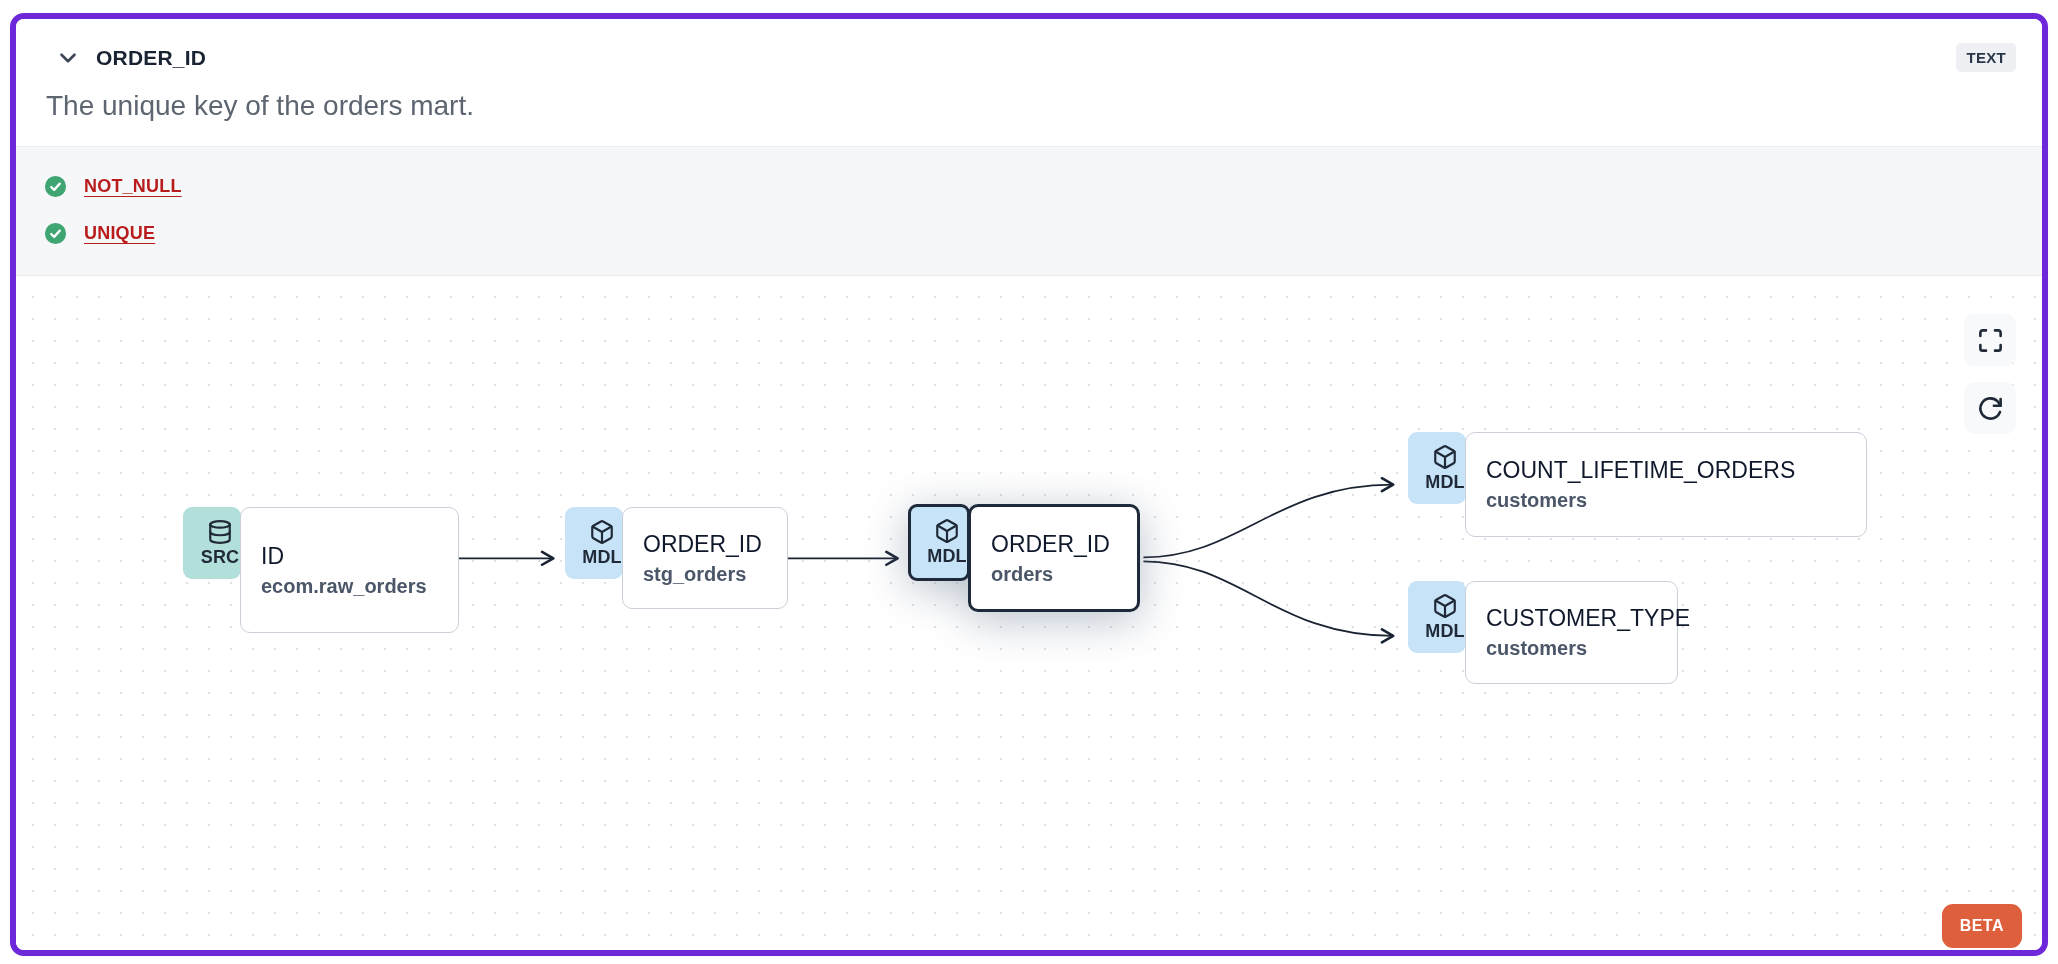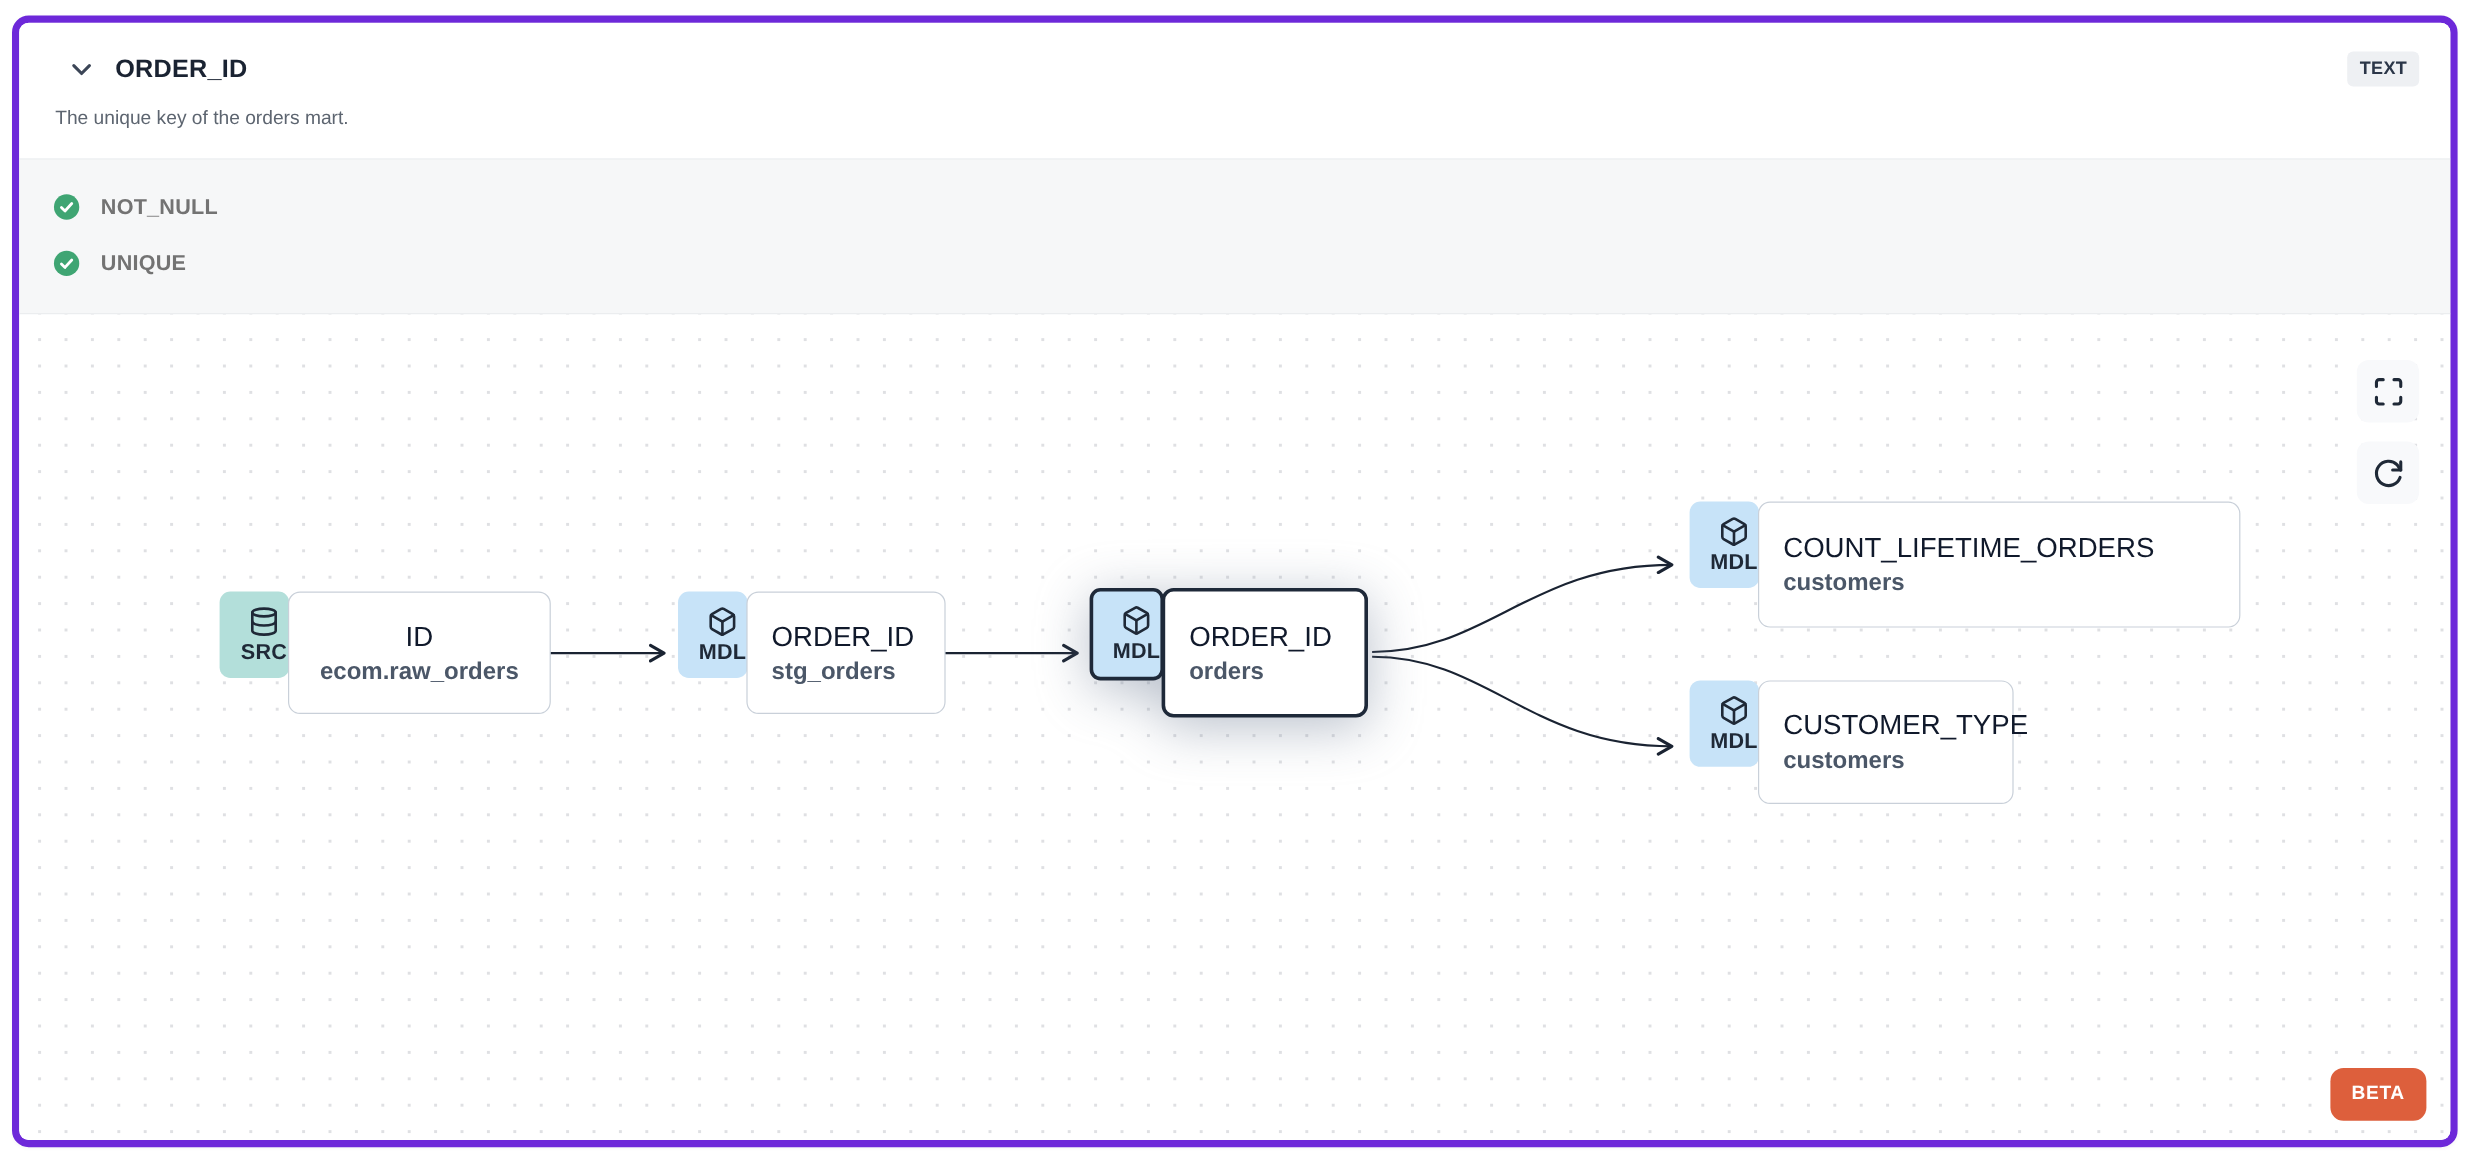--- a/index.html
+++ b/index.html
@@ -17,32 +17,32 @@
   .header-row { display:flex; align-items:center; }
   .chevron-btn {
     width:28px; height:28px; margin-left:8px; display:flex; align-items:center; justify-content:center;
     background:none; border:none; cursor:pointer; color:#3c4657;
   }
   .panel-title { font-size:21px; font-weight:700; color:#1a2332; margin-left:14px; letter-spacing:.2px; }
   .type-badge {
     margin-left:auto; background:#eef0f3; color:#2b3648; font-size:15px; font-weight:600;
     padding:6px 10px; border-radius:5px; letter-spacing:.3px;
   }
-  .description { margin-top:18px; font-size:16px; color:#5d6570; padding-bottom:24px; }
+  .description { margin-top:18px; font-size:28px; color:#5d6570; padding-bottom:24px; }
 
   
   .tests-section {
     background:#f6f7f8; border-top:1px solid #eceef0; border-bottom:1px solid #e8eaed;
     padding:16px 0 18px 28px; height:130px; display:flex; flex-direction:column; justify-content:space-around;
   }
   .test-row { display:flex; align-items:center; height:46px; }
   .check-icon { width:23px; height:23px; flex:0 0 auto; }
   .test-link {
-    margin-left:17px; font-size:18px; font-weight:600; color:#737373;
-    text-underline-offset:4px; cursor:pointer; letter-spacing:.2px;
+    margin-left:17px; font-size:18px; font-weight:600; color:#b91c1c;
+    text-decoration:underline; text-underline-offset:4px; cursor:pointer; letter-spacing:.2px;
   }
 
   
   .canvas {
     position:relative; height:689px; background:#ffffff;
     background-image:radial-gradient(circle, #dfe0e3 1.2px, transparent 1.2px);
     background-size:22px 22px; background-position:6px 10px;
   }
   .edges { position:absolute; inset:0; width:100%; height:100%; pointer-events:none; }
 
@@ -132,21 +132,21 @@
 
     <div class="node" style="left:167px; top:231px;">
       <div class="node-badge badge-src">
         <svg class="badge-icon" viewBox="0 0 24 24" fill="none" stroke-width="2" stroke-linecap="round" stroke-linejoin="round">
           <ellipse cx="12" cy="5" rx="9" ry="3"></ellipse>
             <path d="M21 12c0 1.66-4 3-9 3s-9-1.34-9-3"></path>
             <path d="M3 5v14c0 1.66 4 3 9 3s9-1.34 9-3V5"></path>
         </svg>
         <span class="badge-label">SRC</span>
       </div>
-      <div class="node-card" style="width:219px; height:102px;align-items:center;">
+      <div class="node-card" style="width:219px; height:126px;">
         <div class="node-title">ID</div>
         <div class="node-subtitle">ecom.raw_orders</div>
       </div>
     </div>
 
     <div class="node" style="left:549px; top:231px;">
       <div class="node-badge badge-mdl">
         <svg class="badge-icon" viewBox="0 0 24 24" fill="none" stroke-width="2" stroke-linecap="round" stroke-linejoin="round">
           <path d="M21 16V8a2 2 0 0 0-1-1.73l-7-4a2 2 0 0 0-2 0l-7 4A2 2 0 0 0 3 8v8a2 2 0 0 0 1 1.73l7 4a2 2 0 0 0 2 0l7-4A2 2 0 0 0 21 16z"></path>
             <polyline points="3.27 6.96 12 12.01 20.73 6.96"></polyline>

